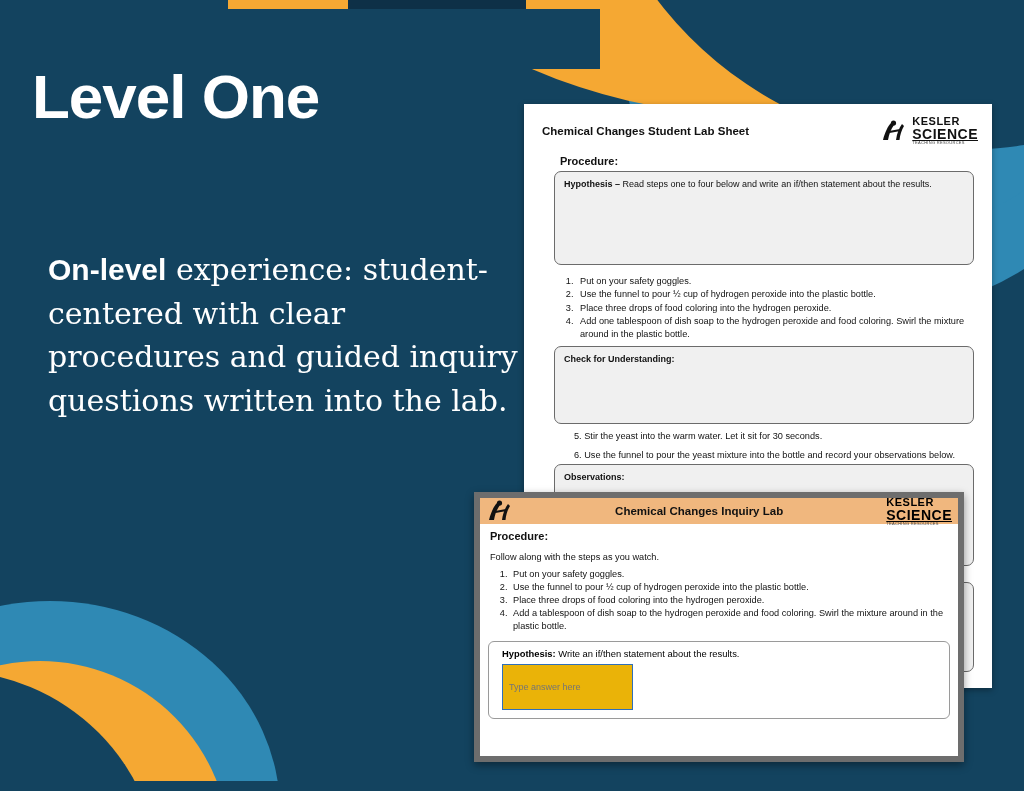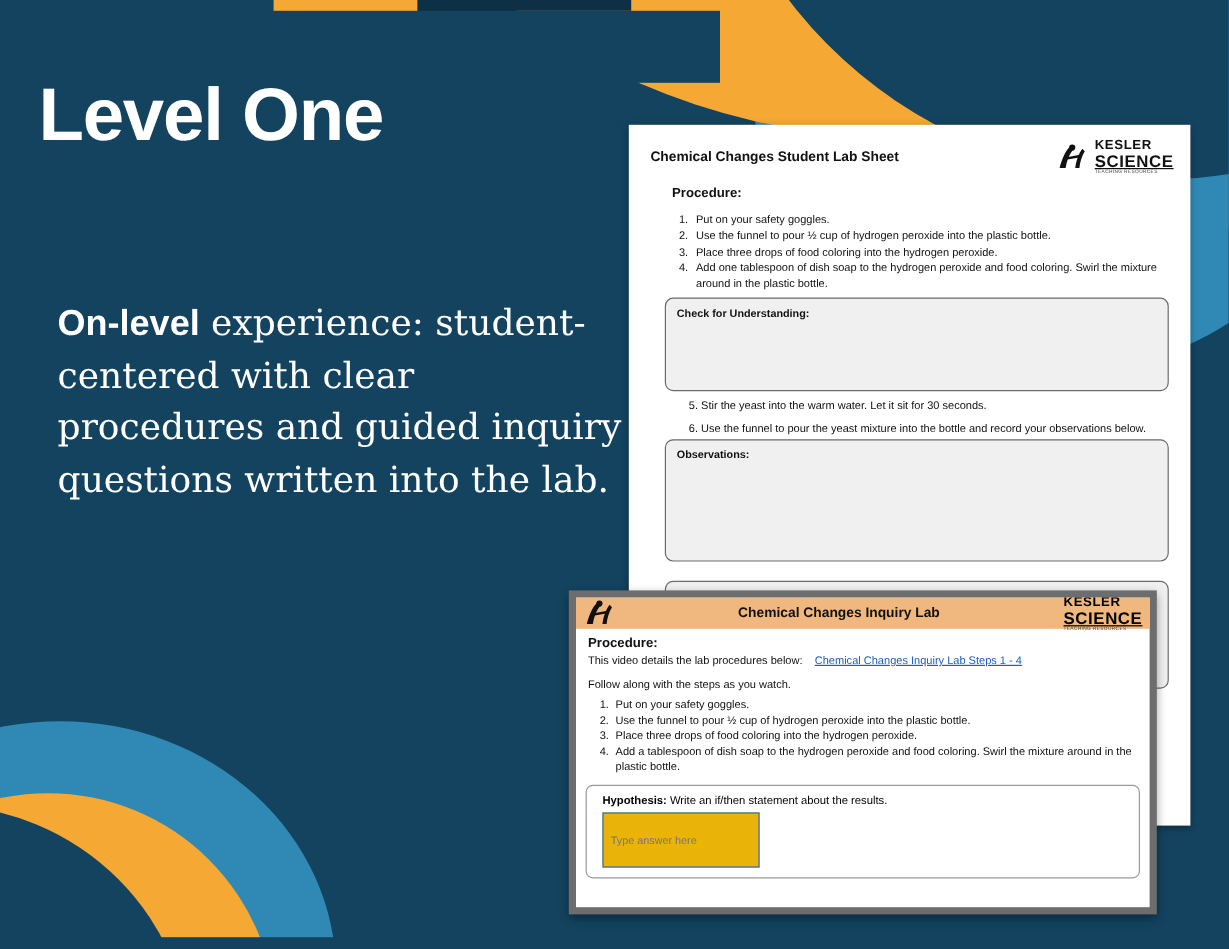--- a/index.html
+++ b/index.html
@@ -359,20 +359,23 @@
         <span class="logo-text">
           <span class="l1">KESLER</span>
           <span class="l2">SCIENCE</span>
           <span class="l3">TEACHING RESOURCES</span>
         </span>
       </div>
     </div>
 
     <div class="sec-label">Procedure:</div>
 
+    <div class="box hyp">
+      <b>Hypothesis –</b><span> Read steps one to four below and write an if/then statement about the results.</span>
+    </div>
 
     <ol class="steps">
       <li>Put on your safety goggles.</li>
       <li>Use the funnel to pour ½ cup of hydrogen peroxide into the plastic bottle.</li>
       <li>Place three drops of food coloring into the hydrogen peroxide.</li>
       <li>Add one tablespoon of dish soap to the hydrogen peroxide and food coloring. Swirl the mixture around in the plastic bottle.</li>
     </ol>
 
     <div class="box cfu">
       <div><b>Check for Understanding:</b></div>
@@ -404,25 +407,20 @@
         <span class="ftitle">Chemical Changes Inquiry Lab</span>
         <span class="logo-text">
           <span class="l1">KESLER</span>
           <span class="l2">SCIENCE</span>
           <span class="l3">TEACHING RESOURCES</span>
         </span>
       </div>
 
       <div class="front-body">
         <div class="proc">Procedure:</div>
-        <div>
-          <span>This video details the lab procedures below:</span>
-          &nbsp;&nbsp;
-          <a class="link" href="#">Chemical Changes Inquiry Lab Steps 1 - 4</a>
-        </div>
         <div style="margin-top:10px">Follow along with the steps as you watch.</div>
         <ol>
           <li>Put on your safety goggles.</li>
           <li>Use the funnel to pour ½ cup of hydrogen peroxide into the plastic bottle.</li>
           <li>Place three drops of food coloring into the hydrogen peroxide.</li>
           <li>Add a tablespoon of dish soap to the hydrogen peroxide and food coloring. Swirl the mixture around in the plastic bottle.</li>
         </ol>
       </div>
 
       <div class="hyp-box">

